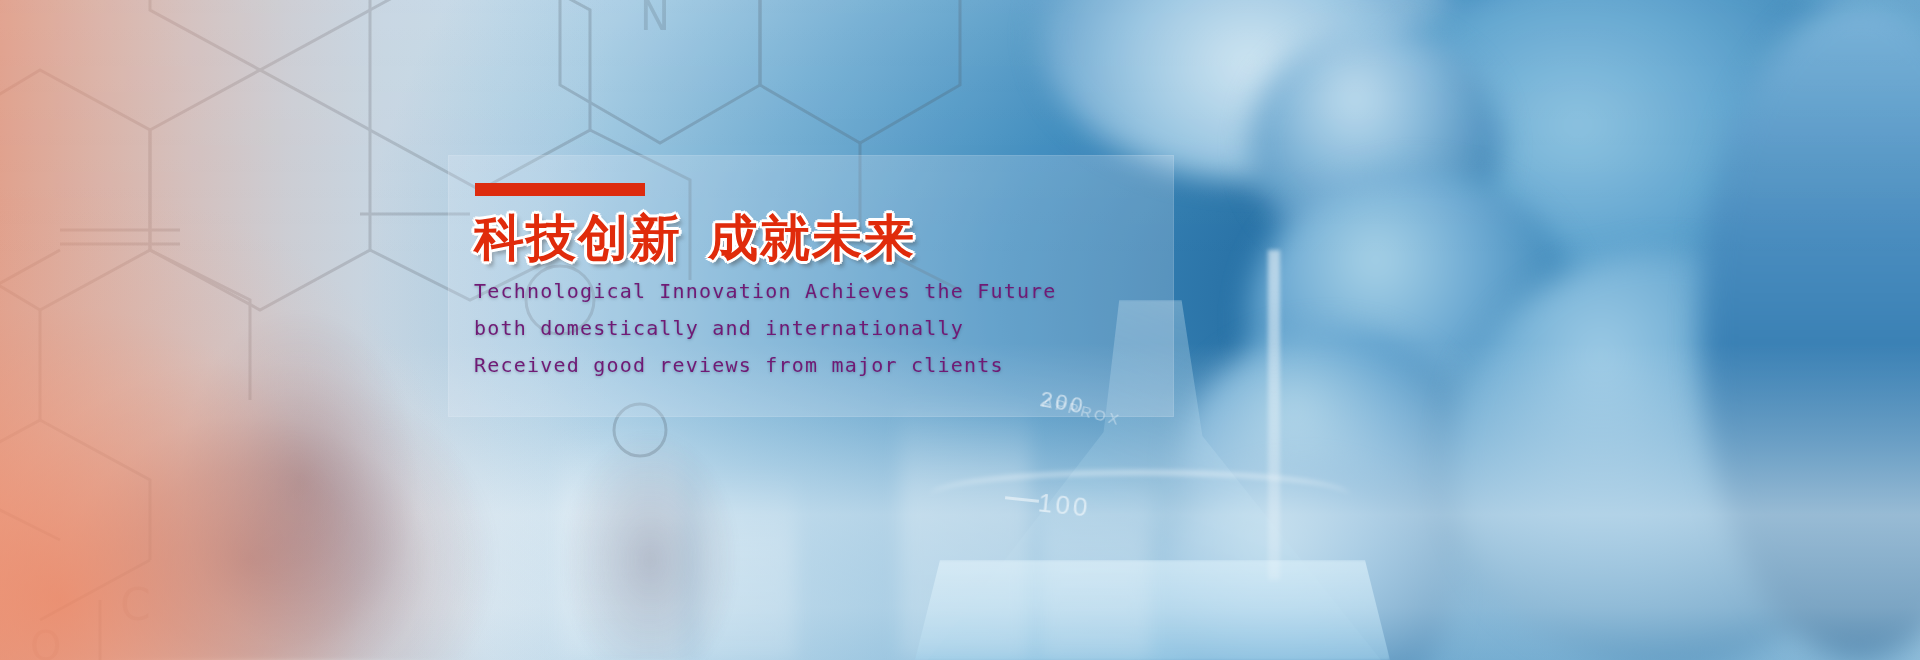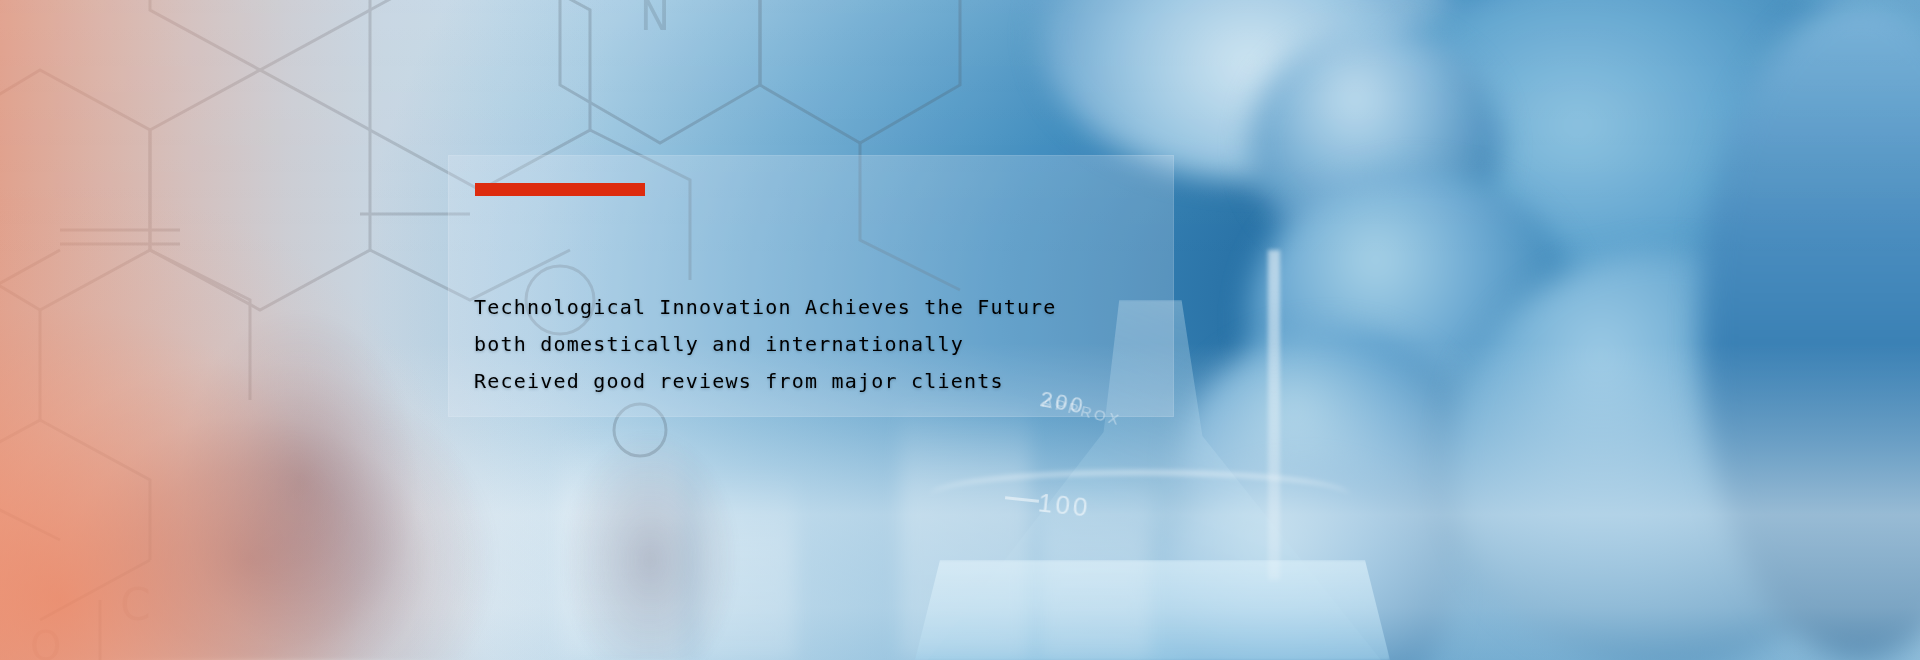--- a/index.html
+++ b/index.html
@@ -186,25 +186,25 @@
       -2px  2px 0 #ffffff,  2px  2px 0 #ffffff,
       -3px  0   0 #ffffff,  3px  0   0 #ffffff,
        0   -3px 0 #ffffff,  0    3px 0 #ffffff,
        4px  5px 4px rgba(60,60,60,0.45);
   }
   #headline .gap { display: inline-block; width: 26px; }
 
   #subtext {
     position: absolute;
     left: 474px;
-    top: 289px;
+    top: 273px;
     font-family: "DejaVu Sans Mono", "Liberation Mono", monospace;
     font-size: 20px;
     line-height: 37px;
-    color: #000000;
+    color: #701a75;
     letter-spacing: 1.2px;
     white-space: nowrap;
     text-shadow: 0 1px 3px rgba(40,70,95,0.35);
   }
   #subtext div { display: block; }
 </style>
 </head>
 <body>
 
 <div id="banner">
@@ -274,20 +274,23 @@
   </svg>
 
   <div class="layer bg-warm-left"></div>
   <div class="layer bg-warm-left-bottom"></div>
   <div class="layer bg-soft"></div>
 
   <div id="content-panel"></div>
 
   <div id="red-bar"></div>
 
+  <div id="headline">
+    <span>科技创新</span><span class="gap"></span><span>成就未来</span>
+  </div>
 
   <div id="subtext">
     <div>Technological Innovation Achieves the Future</div>
     <div>both domestically and internationally</div>
     <div>Received good reviews from major clients</div>
   </div>
 
 </div>
 
 </body></html>

